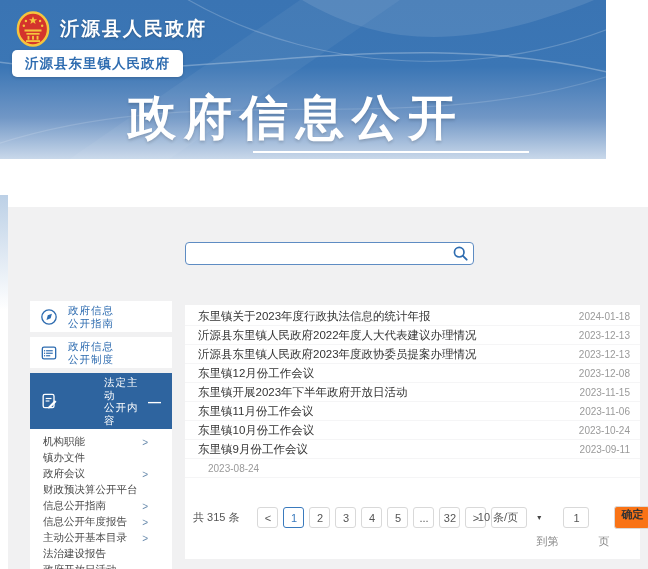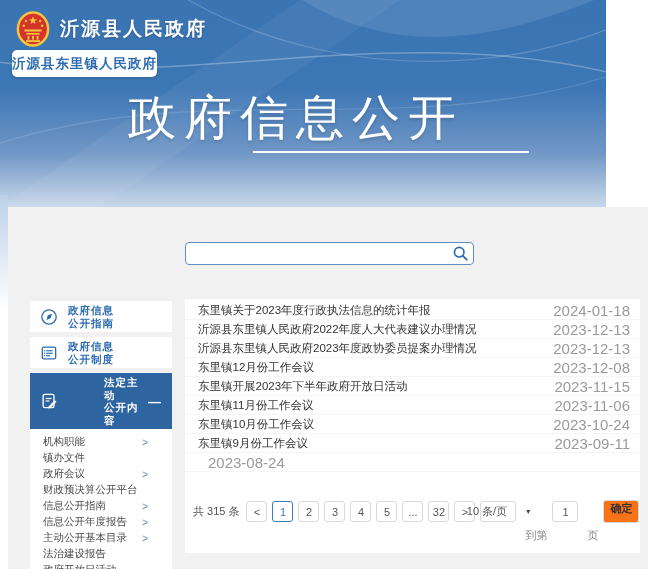--- a/index.html
+++ b/index.html
@@ -1,66 +1,66 @@
 <!DOCTYPE html>
 <html><head>
 <meta charset="utf-8">
 <style>
   html,body{margin:0;padding:0;}
   body{width:648px;height:569px;position:relative;overflow:hidden;background:#fff;
        font-family:"Liberation Sans","DejaVu Sans",sans-serif;}
 
   
-  .banner{position:absolute;left:0;top:0;width:606px;height:207px;overflow:hidden;
+  .banner{position:absolute;left:0;top:0;width:606px;height:159px;overflow:hidden;
           background:linear-gradient(180deg,#3a74b3 0%,#3b76b5 42%,#7197c6 74%,#c9d8ea 100%);}
   .swoosh{position:absolute;left:0;top:0;}
   .header-row{position:absolute;left:16px;top:10px;display:flex;align-items:center;gap:10px;z-index:2;}
   .site-title{color:#fff;font-size:19px;font-weight:bold;letter-spacing:2px;text-shadow:0 1px 2px rgba(0,0,0,.25);}
-  .pill{position:absolute;left:12px;top:50px;height:27px;padding:0 0;background:#fff;border-radius:5px;
+  .pill{position:absolute;left:12px;top:50px;height:27px;padding:0 13px;background:#fff;border-radius:5px;
         display:flex;align-items:center;z-index:2;cursor:pointer;box-shadow:0 1px 3px rgba(0,0,0,.18);font-family:Liberation Serif, serif;}
   .pill span{color:#2e6cb0;font-size:13.5px;font-weight:bold;letter-spacing:1px;}
-  .banner-title{position:absolute;left:128px;top:86px;font-size:48px;font-weight:normal;color:#fff;
+  .banner-title{position:absolute;left:128px;top:86px;font-size:48px;font-weight:bold;color:#fff;
                 letter-spacing:8px;z-index:2;text-shadow:0 2px 3px rgba(0,0,0,.15);}
   .title-underline{position:absolute;left:253px;top:151px;width:276px;height:2px;background:#fff;z-index:2;}
   .left-fade{position:absolute;left:0;top:195px;width:8px;height:115px;
              background:linear-gradient(180deg,#bcd0e6,#ffffff);}
 
   
   .panel{position:absolute;left:8px;top:207px;width:640px;height:362px;background:#f1f1f2;}
 
   
   .search-box{position:absolute;left:177px;top:35px;width:289px;height:23px;}
   .search-box input{width:100%;height:100%;box-sizing:border-box;border:1px solid #5e8cc3;border-radius:4px;
                     background:#fff;padding:0 30px 0 8px;font-size:12px;outline:none;color:#333;}
   .search-icon{position:absolute;right:5px;top:3px;width:17px;height:17px;cursor:pointer;}
 
   
   .sidebar{position:absolute;left:22px;top:94px;width:142px;}
   .menu-item{background:#fff;display:flex;align-items:center;gap:9px;padding:3px 6px 3px 9px;
              margin-bottom:5px;min-height:25px;cursor:pointer;}
   .menu-icon{width:20px;height:20px;flex:none;}
-  .menu-label{color:#2e6cb0;font-size:10.5px;font-weight:bold;line-height:12.5px;letter-spacing:1px;}
+  .menu-label{color:#2e6cb0;font-size:10.5px;font-weight:normal;line-height:12.5px;letter-spacing:1px;}
   .menu-item.active{background:#2e649f;margin-bottom:0;}
   .menu-item.active .menu-label{color:#fff;margin-left:36px;}
   .collapse-dash{color:#fff;font-size:13px;font-weight:bold;margin-left:auto;padding-right:5px;}
   .submenu{background:#fff;padding:5px 0 5px;}
   .sub-item{display:flex;align-items:center;justify-content:space-between;height:16px;
             padding:0 24px 0 13px;font-size:10.5px;color:#4a4a4a;cursor:pointer;}
   .sub-arrow{color:#6b8cae;font-size:10px;}
 
   
-  .list-box{position:absolute;left:177px;top:92px;width:455px;background:#fff;padding:2px 0 8px;box-sizing:border-box;}
+  .list-box{position:absolute;left:177px;top:98px;width:455px;background:#fff;padding:2px 0 8px;box-sizing:border-box;}
   .doc-item{display:flex;justify-content:space-between;align-items:center;height:18px;
             padding:0 10px 0 13px;border-bottom:1px solid #f5f5f6;cursor:pointer;}
   .doc-title{font-size:11.5px;color:#333;white-space:nowrap;overflow:hidden;text-overflow:ellipsis;}
-  .doc-date{font-size:15px;color:#9a9a9a;flex:none;margin-left:10px;}
+  .doc-date{font-size:10px;color:#9a9a9a;flex:none;margin-left:10px;}
 
   
   .pagination{display:flex;align-items:center;gap:5px;padding:8px 4px 2px 8px;font-size:11px;color:#555;flex-wrap:nowrap;}
-  .total{color:#555;margin-right:2px;white-space:nowrap;}
+  .total{color:#555;margin-right:13px;white-space:nowrap;}
   .page-btn{min-width:21px;height:21px;border:1px solid #d9d9d9;border-radius:3px;background:#fff;
             display:inline-flex;align-items:center;justify-content:center;font-size:11px;color:#555;
             cursor:pointer;box-sizing:border-box;padding:0 3px;white-space:nowrap;}
   .page-btn.current{border-color:#3a7abd;color:#3a7abd;}
   .contents{display:contents;}
   .page-size{gap:19px;padding:0 17px;}
   .caret{font-size:8px;color:#444;}
   .goto-label{color:#888;margin-left:4px;white-space:nowrap;margin-top:48px;}
   .goto-input{width:26px;height:21px;border:1px solid #d9d9d9;border-radius:3px;text-align:center;
               font-size:11px;color:#555;box-sizing:border-box;outline:none;}

